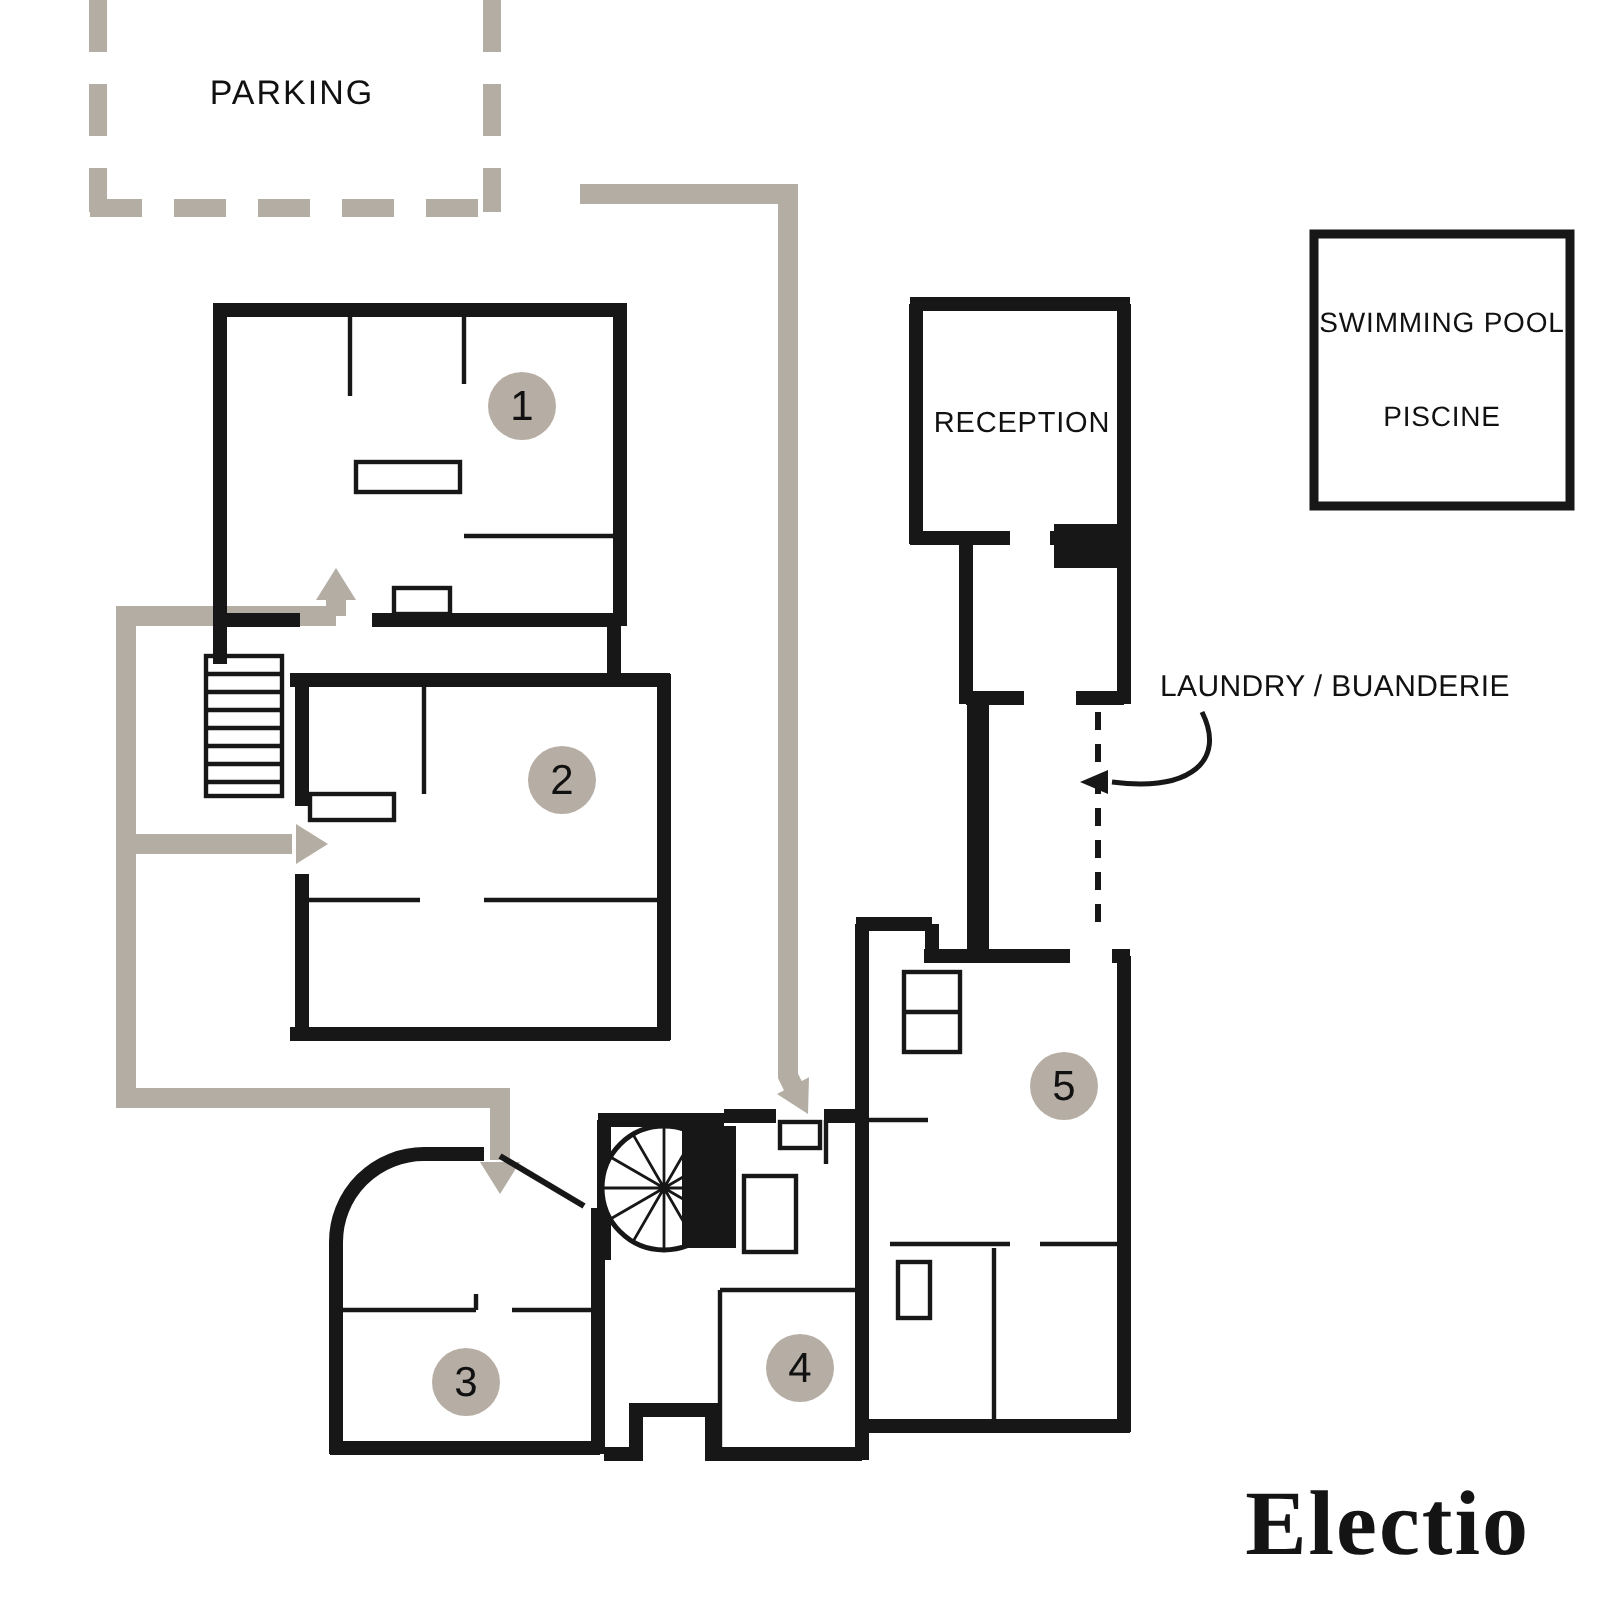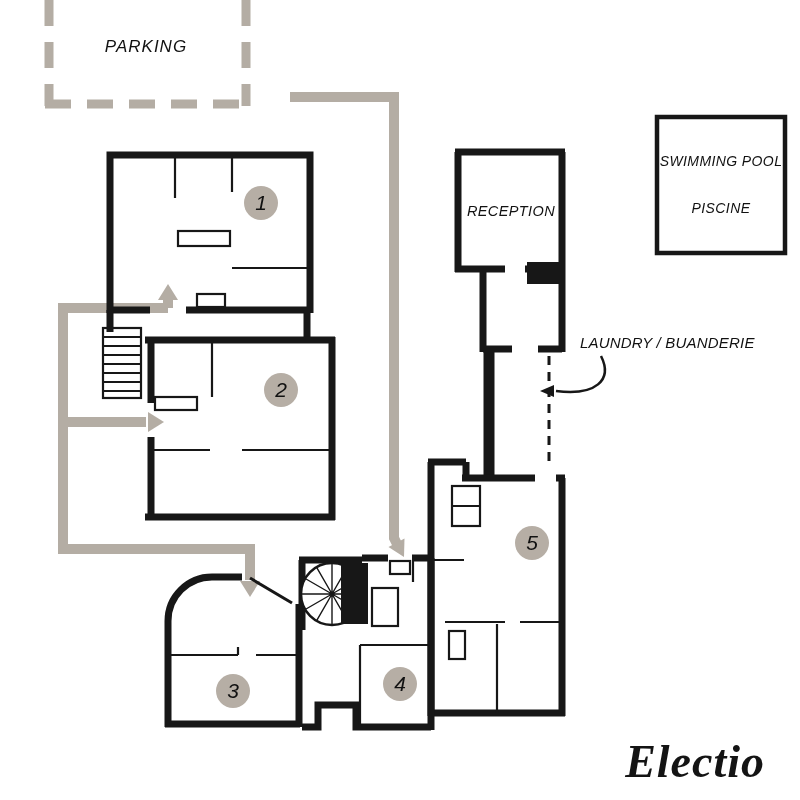--- a/index.html
+++ b/index.html
@@ -3,21 +3,21 @@
 <meta charset="utf-8">
 <style>
   :root{
     --wall:#171717;
     --path-gray:#b4ada4;
     --circle-fill:#b6aea5;
     --text:#111111;
     --bg:#ffffff;
   }
   html,body{margin:0;padding:0;background:var(--bg);}
-  .canvas{width:800px;height:800px;position:relative;background:var(--bg);overflow:hidden;font-style:italic;}
+  .canvas{width:800px;height:800px;position:relative;background:var(--bg);overflow:hidden;}
   svg{display:block;}
 
   .wall-outer{stroke:var(--wall);stroke-width:7;fill:none;}
   .wall-mid{stroke:var(--wall);stroke-width:3;fill:none;}
   .wall-thin{stroke:var(--wall);stroke-width:2.2;fill:none;}
   .wall-heavy{stroke:var(--wall);stroke-width:11;fill:none;}
   .wall-fill{fill:var(--wall);stroke:none;}
   .pool-box{stroke:var(--wall);stroke-width:4.5;fill:#ffffff;}
   .stair-circle{fill:#ffffff;stroke:var(--wall);stroke-width:2.5;}
   .spoke{stroke:var(--wall);stroke-width:1.4;fill:none;}

